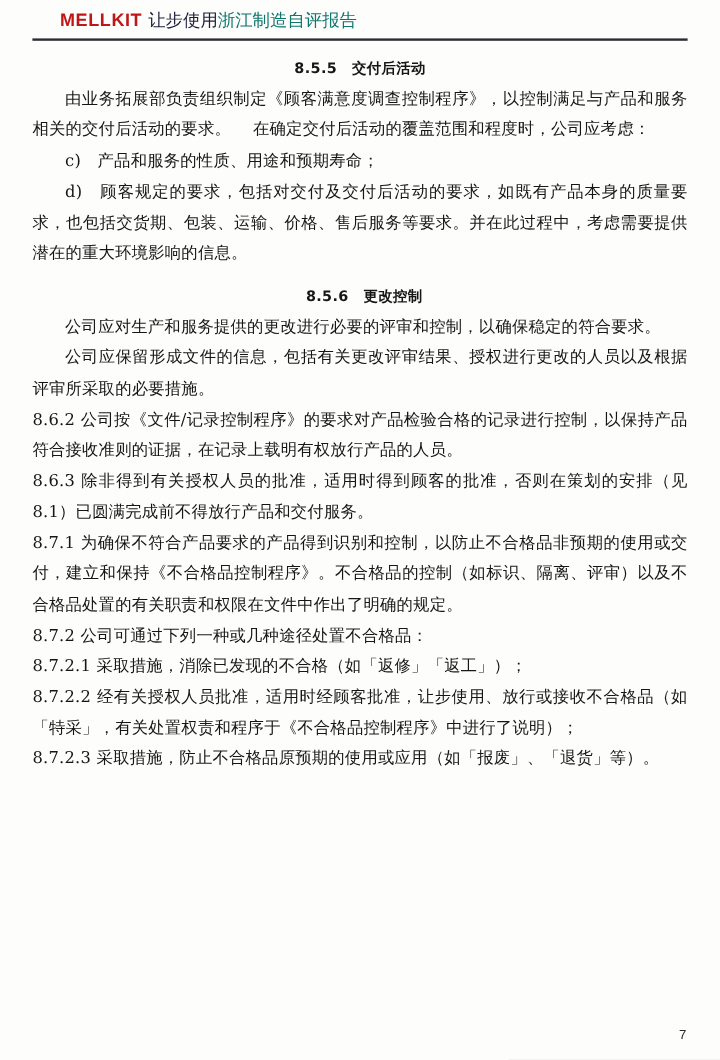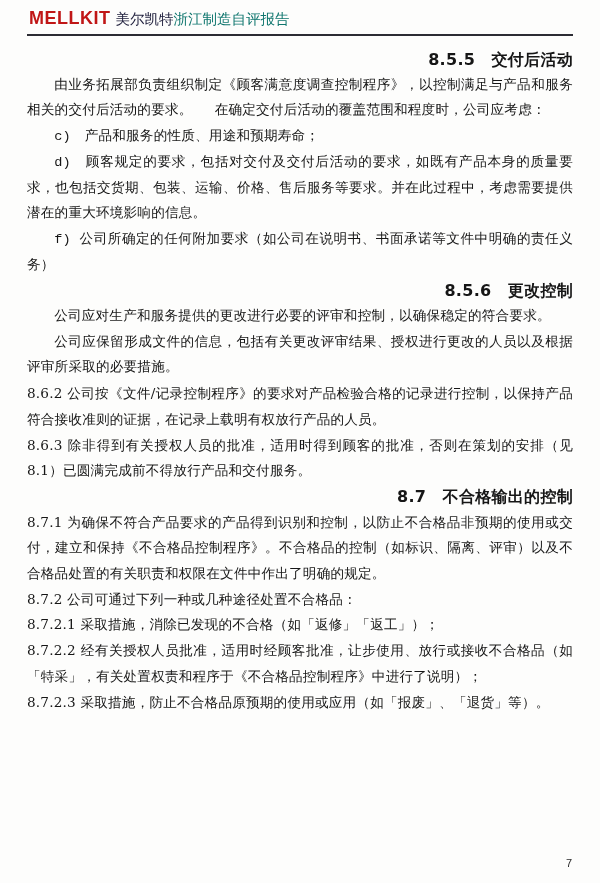--- a/index.html
+++ b/index.html
@@ -7,69 +7,67 @@
     width:600px;height:883px;margin:0 auto;background:#fdfdfc;
     box-sizing:border-box;position:relative;
     padding:6px 27px 0 27px;
     font-family:"DejaVu Serif","Liberation Serif",serif;
     color:#161616;overflow:hidden;
   }
   
   .hdr{display:flex;align-items:baseline;white-space:nowrap;padding:2px 0 3px 2px;}
   .brand{
     font-family:"Liberation Sans","DejaVu Sans",sans-serif;
-    font-weight:bold;font-size:18px;letter-spacing:.5px;color:#c01616;
+    font-weight:bold;font-size:15px;letter-spacing:.5px;color:#c01616;margin-left:21px;
   }
   .hdr .t1{font-size:14.5px;color:#1c1c3a;margin-left:5px;}
   .hdr .t2{font-size:14.5px;color:#0f766e;}
   .hdr-rule{border:none;border-top:2px solid #2c2c34;margin:2px 0 11px 0;}
   
   .doc p{
     margin:0;font-size:13.6px;line-height:25.7px;
     text-align:justify;letter-spacing:.2px;
   }
   .doc p.heading{
-    font-weight:bold;font-size:16px;
+    font-weight:bold;font-size:12px;
     font-family:"DejaVu Sans","Liberation Sans",sans-serif;
-    text-align:right;letter-spacing:.3px;
+    text-align:center;letter-spacing:.3px;margin-top:10px;
   }
-  .doc p.indent-first{text-indent:2em;font-family:Liberation Mono, monospace;}
+  .doc p.indent-first{text-indent:2em;}
   .doc p.indent-small{padding-left:7px;}
   
   .pagenum{
     position:absolute;right:28px;bottom:14px;
     font-family:"Liberation Sans","DejaVu Sans",sans-serif;
     font-size:11px;color:#2a2a2a;
   }
 </style>
 </head>
 <body>
 
 <div class="page">
 
   <div class="hdr">
     <span class="brand">MELLKIT</span>
-    <span class="t1">美尔凯特</span>
+    <span class="t1">让步使用</span>
     <span class="t2">浙江制造自评报告</span>
   </div>
 
   <hr class="hdr-rule">
 
   <div class="doc" id="doc-body">
       <p class="heading">8.5.5　交付后活动</p>
       <p class="para indent-first">由业务拓展部负责组织制定《顾客满意度调查控制程序》，以控制满足与产品和服务相关的交付后活动的要求。　 在确定交付后活动的覆盖范围和程度时，公司应考虑：</p>
       <p class="para indent-first">c)　产品和服务的性质、用途和预期寿命；</p>
       <p class="para indent-first">d)　顾客规定的要求，包括对交付及交付后活动的要求，如既有产品本身的质量要求，也包括交货期、包装、运输、价格、售后服务等要求。并在此过程中，考虑需要提供潜在的重大环境影响的信息。</p>
-      <p class="para indent-first">f) 公司所确定的任何附加要求（如公司在说明书、书面承诺等文件中明确的责任义务）</p>
       <p class="heading indent-small">8.5.6　更改控制</p>
       <p class="para indent-first">公司应对生产和服务提供的更改进行必要的评审和控制，以确保稳定的符合要求。</p>
       <p class="para indent-first">公司应保留形成文件的信息，包括有关更改评审结果、授权进行更改的人员以及根据评审所采取的必要措施。</p>
       <p class="para">8.6.2 公司按《文件/记录控制程序》的要求对产品检验合格的记录进行控制，以保持产品符合接收准则的证据，在记录上载明有权放行产品的人员。</p>
       <p class="para">8.6.3 除非得到有关授权人员的批准，适用时得到顾客的批准，否则在策划的安排（见 8.1）已圆满完成前不得放行产品和交付服务。</p>
-      <p class="heading">8.7　不合格输出的控制</p>
       <p class="para">8.7.1 为确保不符合产品要求的产品得到识别和控制，以防止不合格品非预期的使用或交付，建立和保持《不合格品控制程序》。不合格品的控制（如标识、隔离、评审）以及不合格品处置的有关职责和权限在文件中作出了明确的规定。</p>
       <p class="para">8.7.2 公司可通过下列一种或几种途径处置不合格品：</p>
       <p class="para">8.7.2.1 采取措施，消除已发现的不合格（如「返修」「返工」）；</p>
       <p class="para">8.7.2.2 经有关授权人员批准，适用时经顾客批准，让步使用、放行或接收不合格品（如「特采」，有关处置权责和程序于《不合格品控制程序》中进行了说明）；</p>
       <p class="para">8.7.2.3 采取措施，防止不合格品原预期的使用或应用（如「报废」、「退货」等）。</p>
     </div>
 
   <div class="pagenum">7</div>
 
 </div>

